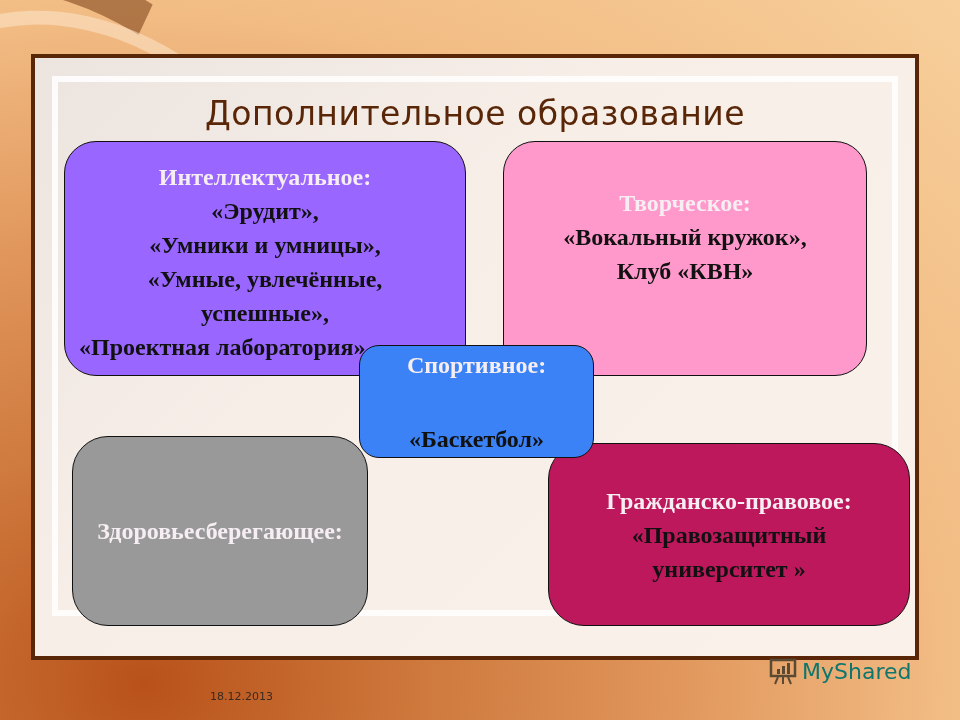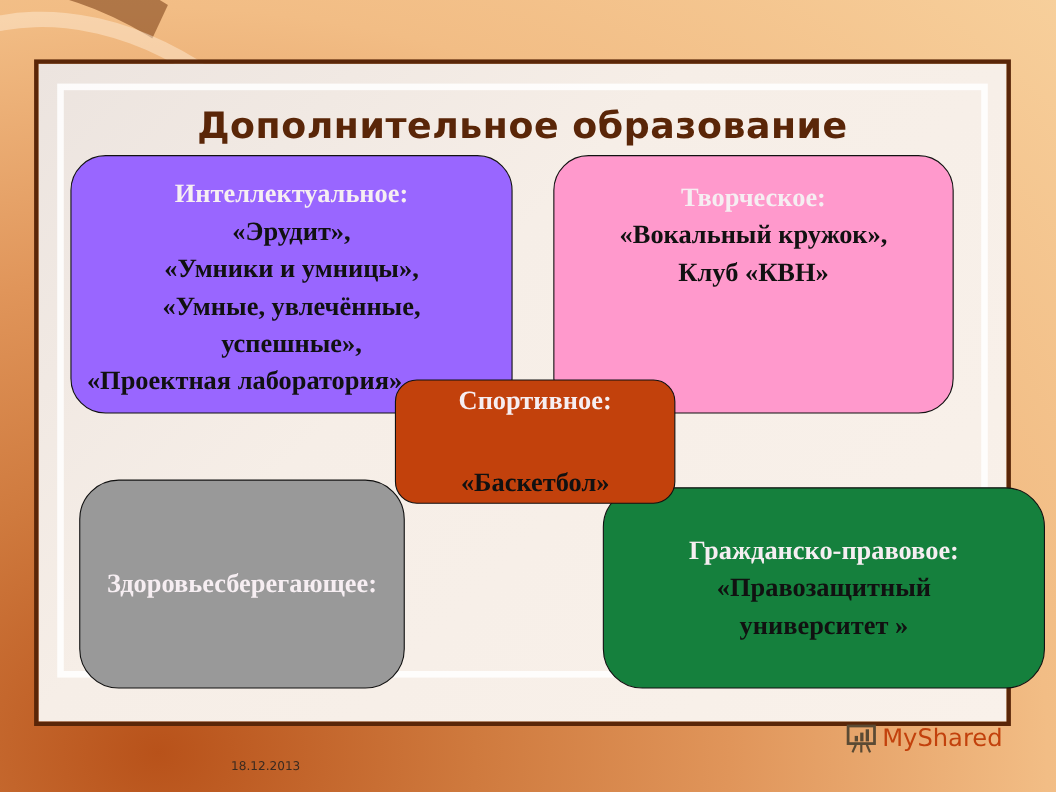--- a/index.html
+++ b/index.html
@@ -24,44 +24,44 @@
       position:absolute; left:31px; top:54px; width:888px; height:606px;
       border:4px solid #5a2608; box-sizing:border-box;
       background: linear-gradient(135deg, #ece4df 0%, #f6eee7 40%, #f9f1ea 100%);
     }
     .inner-line {
       position:absolute; left:17px; top:18px; right:17px; bottom:40px;
       border:6px solid rgba(255,255,255,0.85);
     }
     .title {
       position:absolute; left:0; right:0; top:36px; text-align:center;
-      font-family:"DejaVu Sans", sans-serif; font-weight:bold;
+      font-family:"DejaVu Sans", sans-serif; font-weight:normal;
       font-size:33px; color:#5a2608; letter-spacing:0.5px;
     }
     .box {
       position:absolute; box-sizing:border-box;
       border:1.5px solid #111; border-radius:32px;
       display:flex; flex-direction:column; justify-content:center; align-items:center;
       text-align:center; font-weight:bold; font-size:24px; line-height:34px;
       color:#111; overflow:hidden;
     }
     .box .heading { color:#f6eef2; }
     .b-intel { left:64px; top:141px; width:402px; height:235px; background:#9966ff; justify-content:flex-start; padding-top:18px; }
     .b-intel .line-last { white-space:nowrap; margin-left:14px; align-self:flex-start; }
-    .b-creat { left:503px; top:141px; width:364px; height:235px; background:#ff99cc; justify-content:flex-start; padding-top:21px; }
-    .b-sport { left:359px; top:345px; width:255px; height:113px; background:#c2410c; border-radius:20px; z-index:2;gap:40px; }
+    .b-creat { left:503px; top:141px; width:364px; height:235px; background:#ff99cc; justify-content:flex-start; padding-top:44px; }
+    .b-sport { left:359px; top:345px; width:235px; height:113px; background:#3b82f6; border-radius:20px; z-index:2;gap:40px; }
     .b-health { left:72px; top:436px; width:296px; height:190px; background:#999999; border-radius:36px; }
-    .b-civic { left:548px; top:443px; width:402px; height:183px; background:#15803d; border-radius:36px; }
+    .b-civic { left:548px; top:443px; width:362px; height:183px; background:#be185d; border-radius:36px; }
     .date {
       position:absolute; left:210px; top:690px; font-family:"DejaVu Sans", sans-serif;
       font-size:11px; color:#3a2a20;
     }
     .brand {
       position:absolute; left:768px; top:656px; display:flex; align-items:center; gap:4px;
-      font-family:"DejaVu Sans", sans-serif; font-size:22px; color:#c2410c;
+      font-family:"DejaVu Sans", sans-serif; font-size:22px; color:#0f766e;
     }
     .brand svg { display:block; }
   </style>
 </head>
 <body>
 
 <div class="swirl1"></div>
 <div class="swirl2"></div>
 
 <div class="frame">

